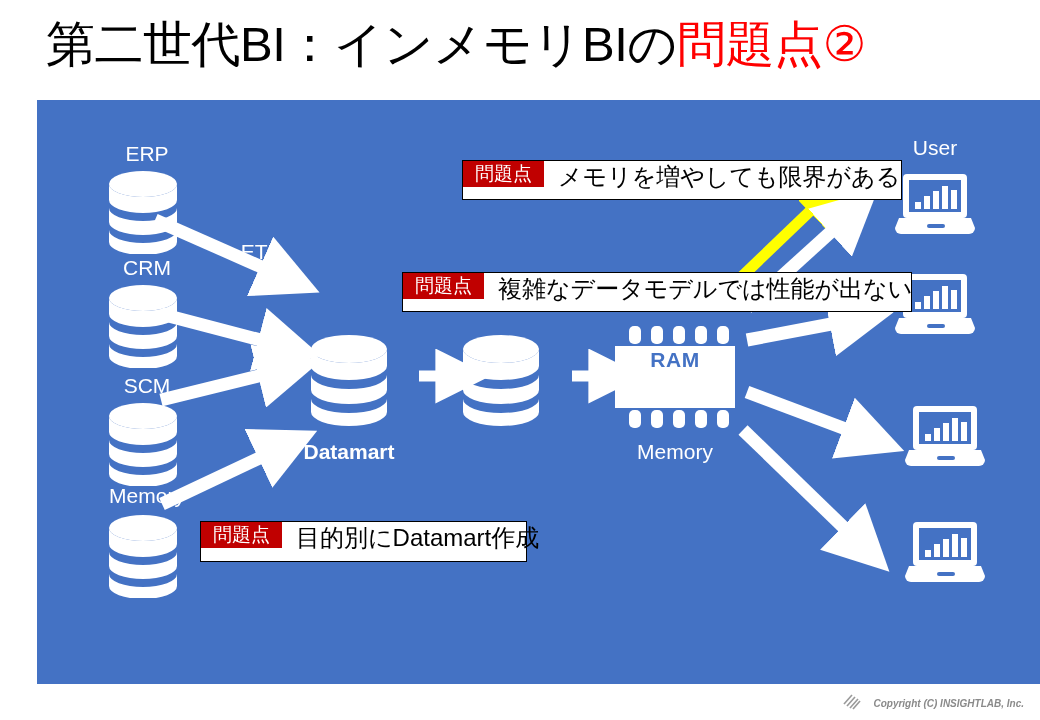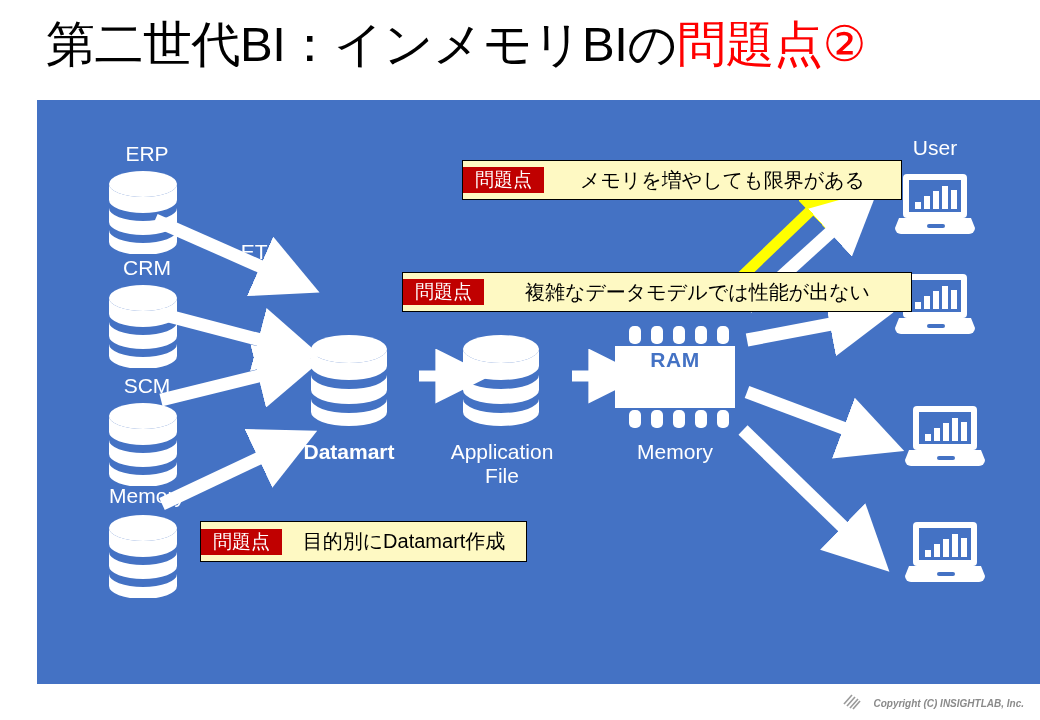--- a/index.html
+++ b/index.html
@@ -70,38 +70,38 @@
     color: #4472C4;
     font-size: 21px;
     font-weight: bold;
     letter-spacing: 0.5px;
   }
 
   
   .callout {
     position: absolute;
     display: flex;
-    align-items: center;
+    align-items: flex-start;
     border: 1px solid #000000;
-    background: #fef9c3;
+    background: #ffffff;
     box-sizing: border-box;
   }
   .callout .tag {
     background: #C00000;
     color: #ffffff;
     font-size: 19px;
     display: flex;
     align-items: center;
     justify-content: center;
     padding: 0 12px;
     flex: 0 0 auto;
   }
   .callout .body {
     color: #000000;
-    font-size: 20px;
+    font-size: 24px;
     display: flex;
     align-items: center;
     justify-content: center;
     padding: 0 14px;
     flex: 1 1 auto;
     white-space: nowrap;
   }
 
   
   #arrow-layer {
@@ -240,22 +240,20 @@
   <div class="panel-label" style="left:242px; top:340px; width:140px;font-weight:bold;">Datamart</div>
 
   <div class="db-cyl" style="left:422px; top:234px;">
     <svg width="84" height="92" viewBox="0 0 84 92">
       <ellipse cx="42" cy="15" rx="38" ry="14" fill="#ffffff"></ellipse>
       <path d="M4,15 L4,32 A38,14 0 0 0 80,32 L80,15 A38,14 0 0 1 4,15 z" fill="#ffffff"></path>
       <path d="M4,41 L4,56 A38,14 0 0 0 80,56 L80,41 A38,14 0 0 1 4,41 z" fill="#ffffff"></path>
       <path d="M4,65 L4,78 A38,14 0 0 0 80,78 L80,65 A38,14 0 0 1 4,65 z" fill="#ffffff"></path>
     </svg>
   </div>
-  <div class="panel-label" style="left:390px; top:340px; width:150px;">Application
-File</div>
 
   <div class="ram-chip" style="left:572px; top:226px;">
     <svg width="132" height="106" viewBox="0 0 132 106">
 
       <rect x="20" y="0" width="12" height="18" rx="5" fill="#ffffff"></rect>
       <rect x="42" y="0" width="12" height="18" rx="5" fill="#ffffff"></rect>
       <rect x="64" y="0" width="12" height="18" rx="5" fill="#ffffff"></rect>
       <rect x="86" y="0" width="12" height="18" rx="5" fill="#ffffff"></rect>
       <rect x="108" y="0" width="12" height="18" rx="5" fill="#ffffff"></rect>
 

